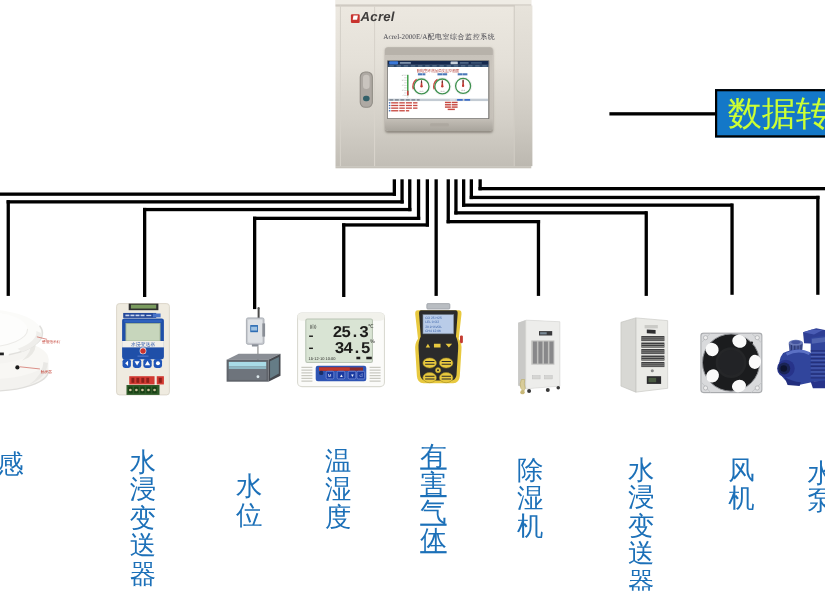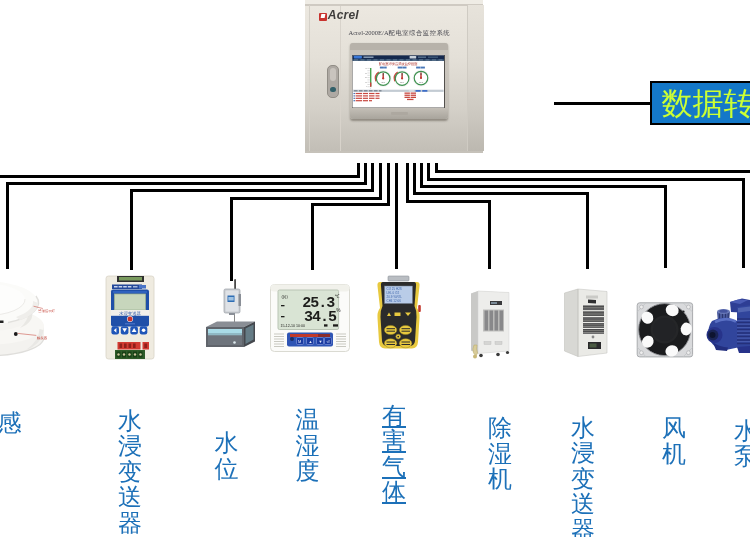--- a/index.html
+++ b/index.html
@@ -493,16 +493,16 @@
   <circle cx="12.5" cy="40" r="3" fill="#0E1430"></circle>
   <path d="M 13 47.5 Q 20 52 28 52.5 L 27 56 L 16 55 Z" fill="#222E7E"></path>
   <path d="M 37 52 L 50 51 L 50 58 L 39 58 Z" fill="#27338A"></path>
 </svg>
 
 <div class="lbl" style="left:-27.5px;top:410px;width:50px;">烟感</div>
 <div class="lbl" style="left:118px;top:407.5px;">水浸变送器</div>
 <div class="lbl" style="left:214.5px;top:430px;">水位</div>
 <div class="lbl" style="left:295.5px;top:407px;">温湿度</div>
 <div class="lbl" style="left:382px;top:402.5px;text-decoration:underline;">有害气体</div>
-<div class="lbl" style="left:488px;top:415px;">除湿机</div>
+<div class="lbl" style="left:470px;top:415px;">除湿机</div>
 <div class="lbl" style="left:571px;top:414.5px;">水浸变送器</div>
 <div class="lbl" style="left:662px;top:415px;">风机</div>
 <div class="lbl" style="left:734px;top:417.5px;">水泵</div>
 
 </body></html>

